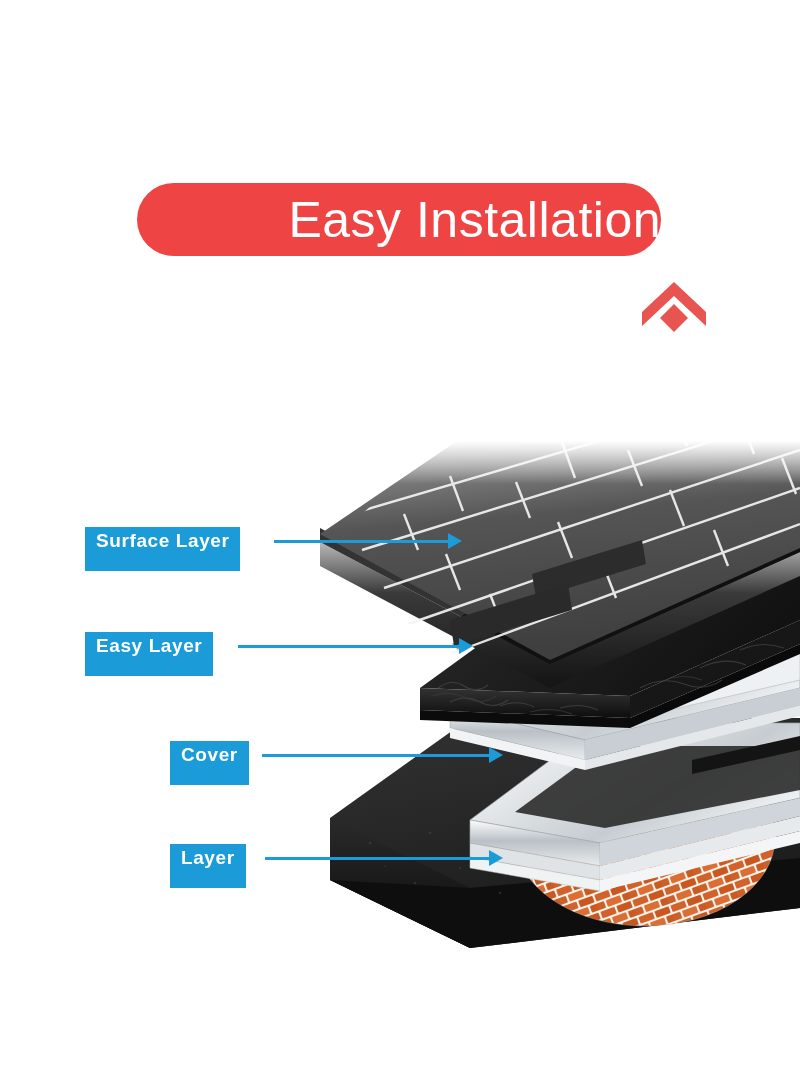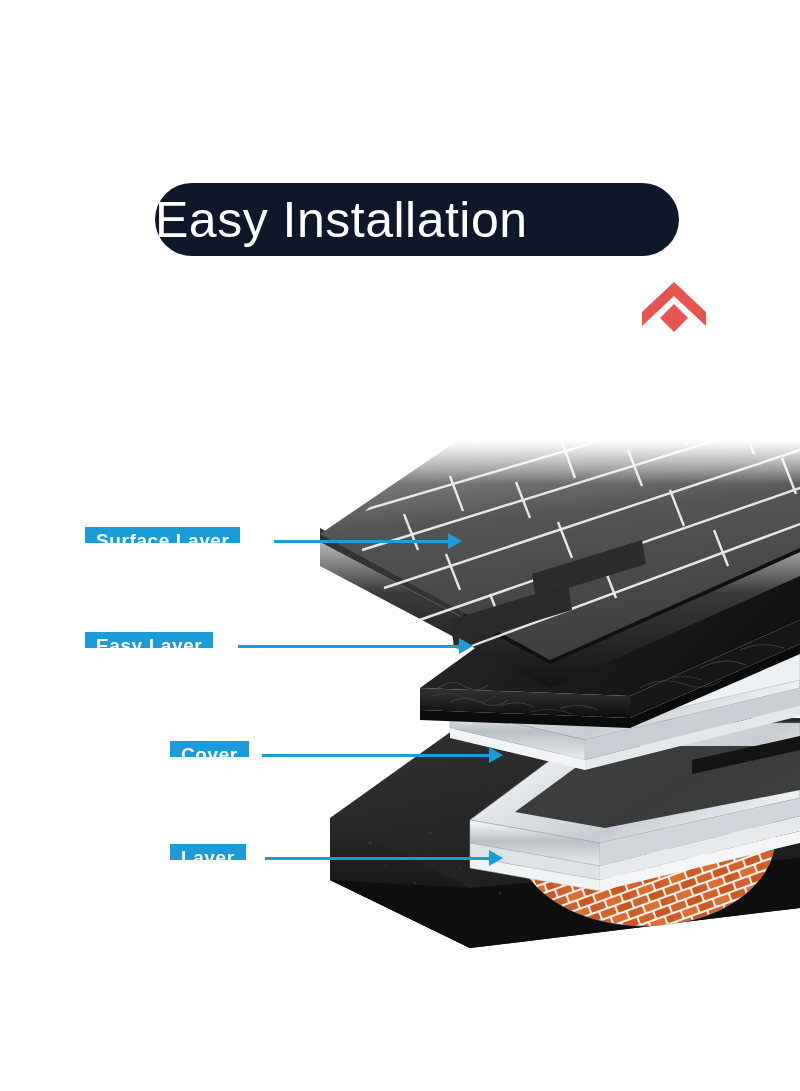--- a/index.html
+++ b/index.html
@@ -15,29 +15,29 @@
     position: relative;
     width: 800px;
     height: 1091px;
     background: #ffffff;
     overflow: hidden;
   }
 
   
   .title-pill {
     position: absolute;
-    left: 155px;
+    left: 137px;
     top: 183px;
     width: 524px;
     height: 73px;
-    background: #0f172a;
+    background: #ef4444;
     border-radius: 37px;
     display: flex;
     align-items: center;
-    justify-content: flex-start;
+    justify-content: flex-end;
   }
   .title-pill .title-text {
     color: #ffffff;
     font-size: 50px;
     font-weight: 400;
     letter-spacing: 0.5px;
     line-height: 1;
     white-space: nowrap;
     font-family: "Liberation Sans", sans-serif;
   }
@@ -81,21 +81,21 @@
     height: 560px;
   }
   .product svg { display: block; }
 
   
   .callout { position: absolute; height: 28px; }
   .callout .tag {
     position: absolute;
     left: 0;
     top: 0;
-    height: 16px;
+    height: 44px;
     background: #1b9bd8;
     color: #ffffff;
     font-size: 19px;
     font-weight: 700;
     letter-spacing: 0.6px;
     line-height: 28px;
     padding: 0 11px;
     white-space: nowrap;
     font-family: "Liberation Sans", sans-serif;
   }

